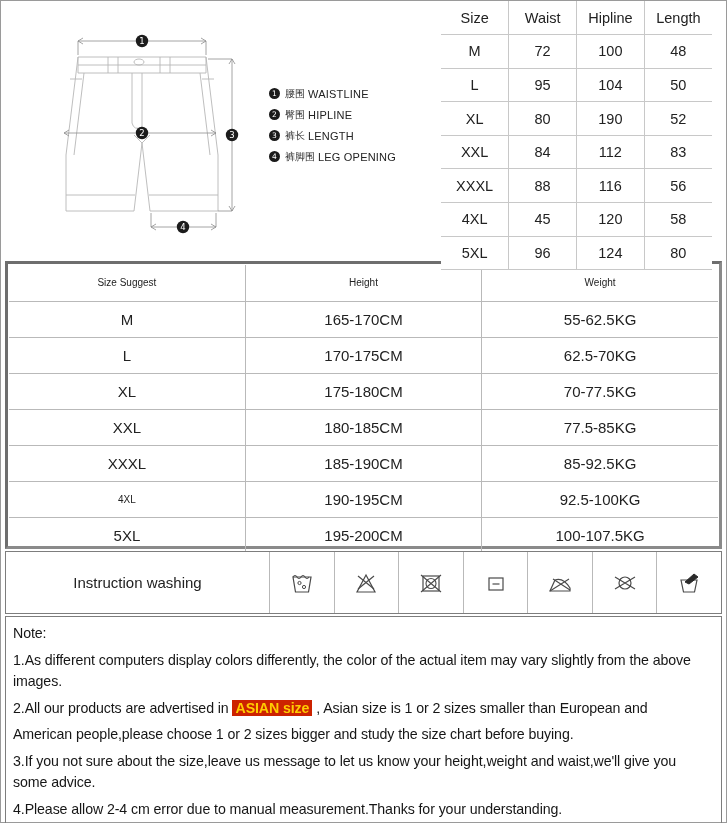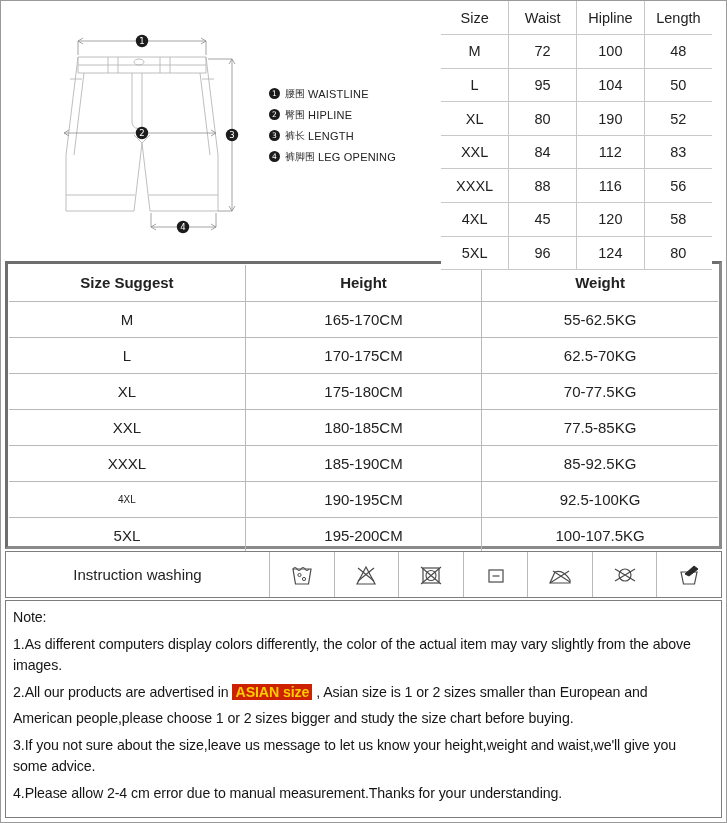--- a/index.html
+++ b/index.html
@@ -115,32 +115,32 @@
   }
   table.suggest td {
     border: 1px solid #b9b9b9;
     text-align: center;
     vertical-align: middle;
     font-size: 15px;
     color: #222;
     padding: 0;
     height: 36px;
   }
-  table.suggest tr:first-child td { font-size: 15px; font-weight: bold; }
+  table.suggest tr:first-child td { font-size: 10px; }
   table.suggest td.small-size { font-size: 10px; }
   table.suggest td:first-child { border-left: none; }
   table.suggest td:last-child { border-right: none; }
   table.suggest tr:first-child td { border-top: none; }
   table.suggest tr:last-child td { border-bottom: none; }
 
   
   .wash-frame {
     margin: 2px 4px 0 4px;
     border: 1px solid #7d7d7d;
-    height: 47px;
+    height: 63px;
     display: flex;
     background: #fff;
   }
   .wash-label {
     width: 264px;
     flex: 0 0 264px;
     display: flex;
     align-items: center;
     justify-content: center;
     font-size: 15px;

